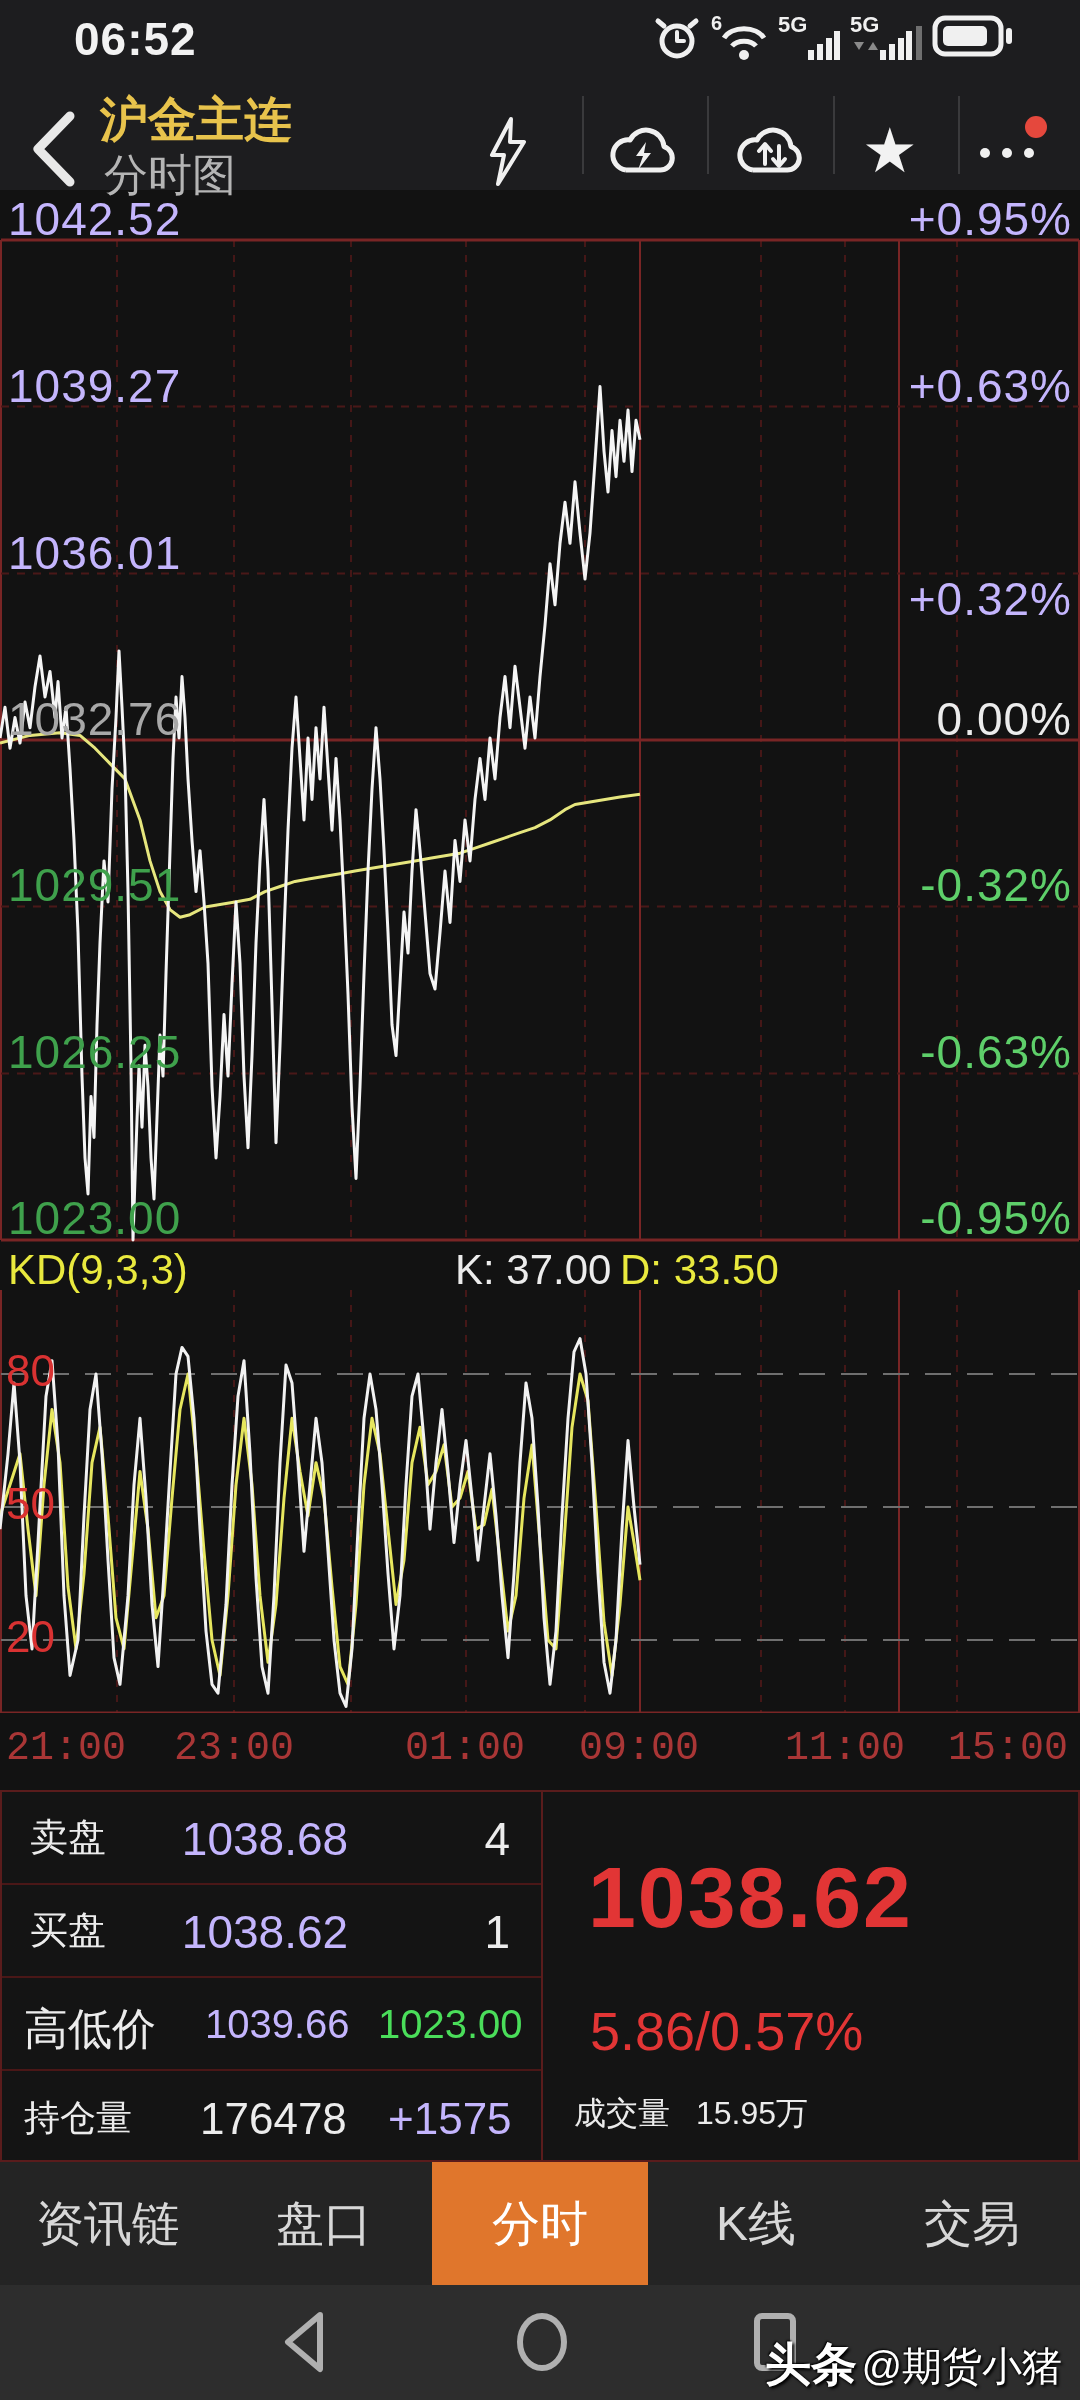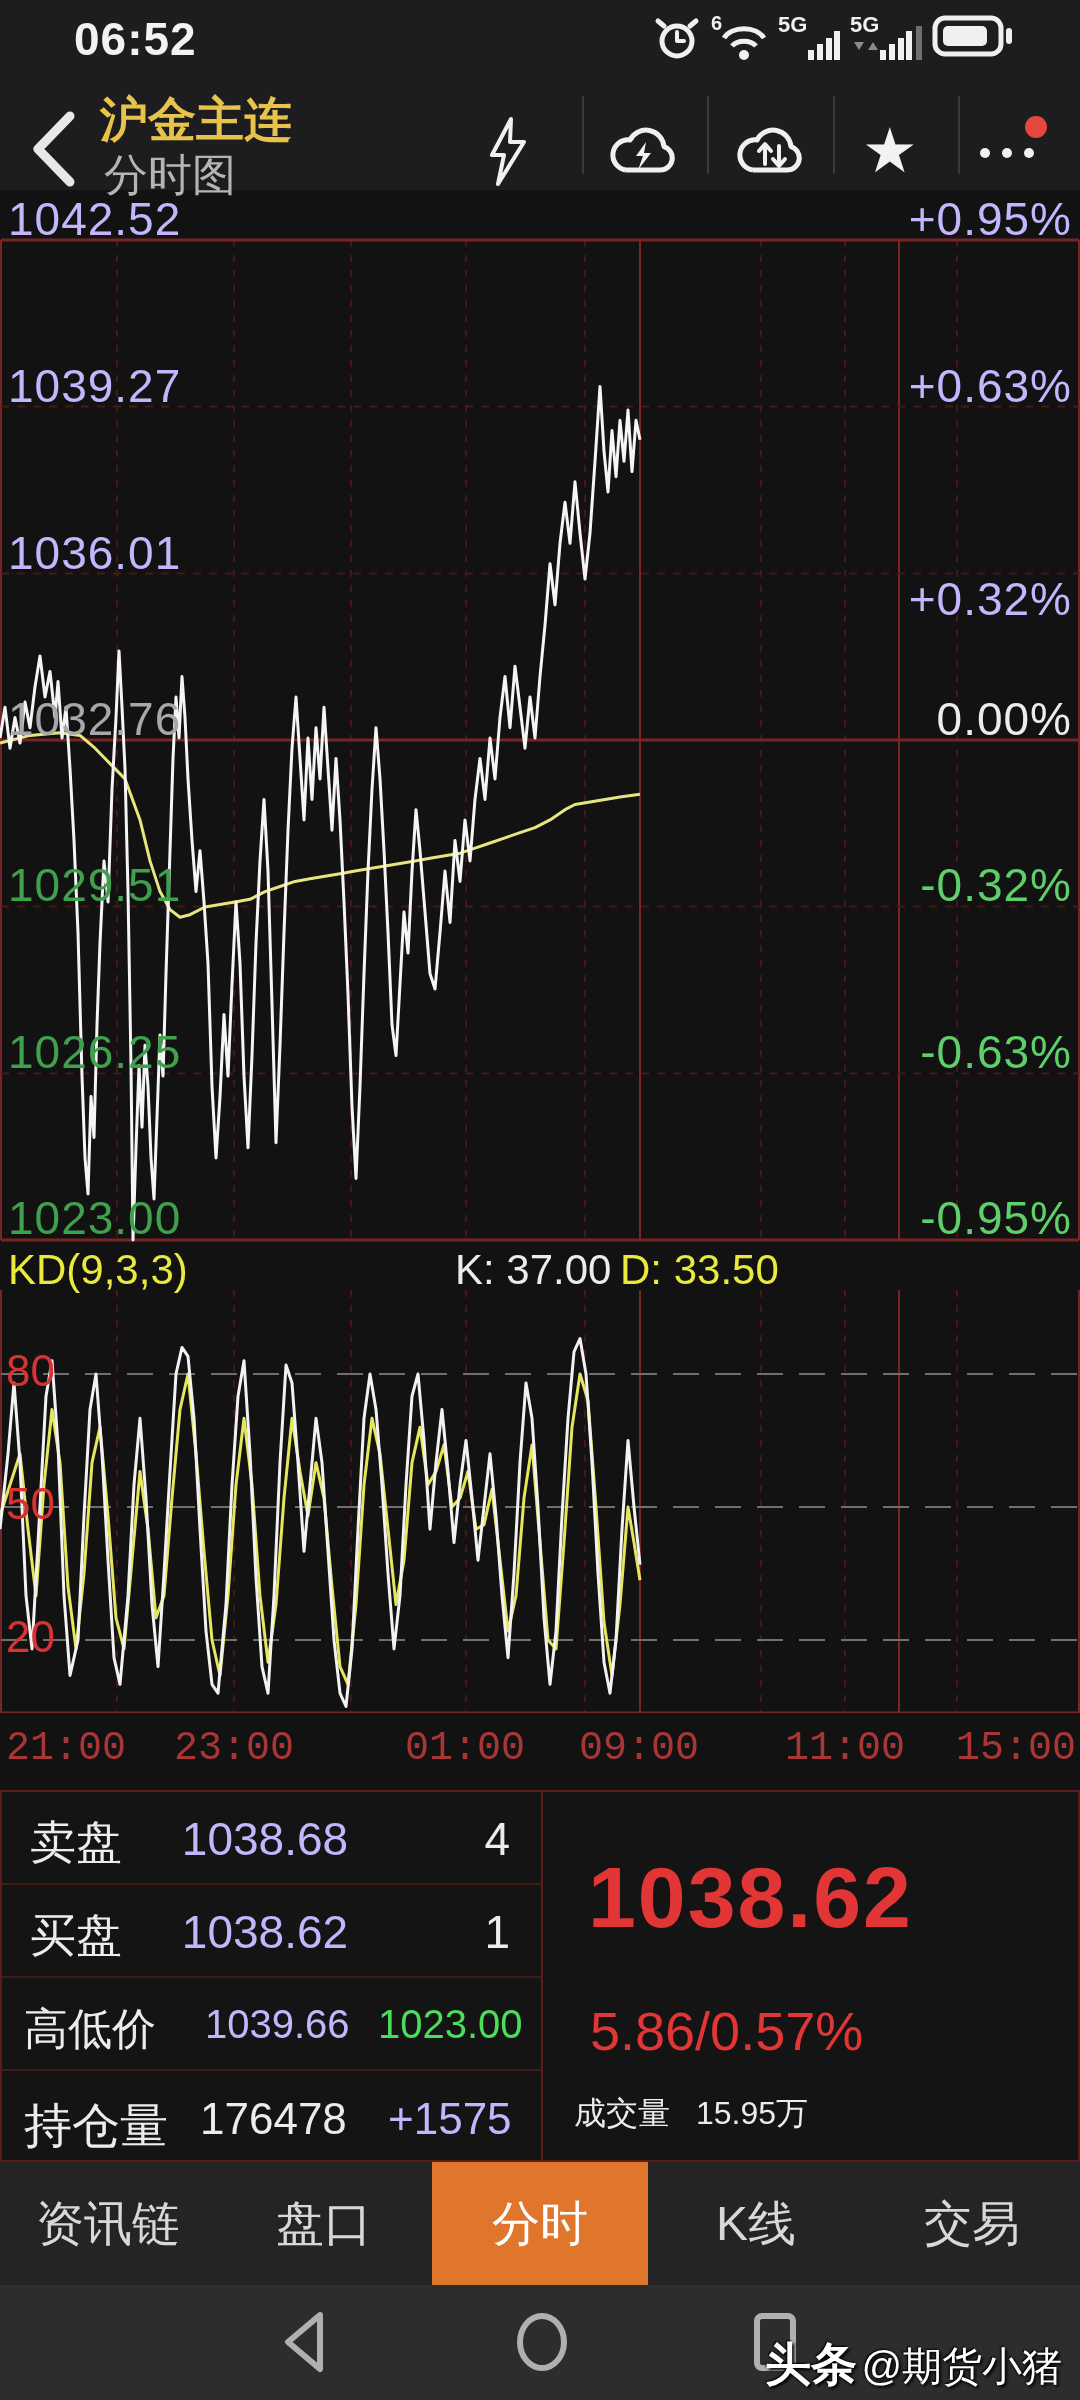--- a/index.html
+++ b/index.html
@@ -27,21 +27,21 @@
   .pgreen{color:#5ecf6a}.white{color:#ececec}
   .kdlbl{left:6px;font-size:44px;font-weight:500;color:#d93232;}
   .kdh{top:1246px;font-size:42px;font-weight:500;}
   .yellow{color:#e9e93e}
   .tlab{top:1726px;font-size:40px;color:#a93636;font-family:Liberation Mono, monospace;}
   
   .info-outer{left:0;top:1790px;width:1080px;height:372px;border:2px solid #5a1c1c;box-sizing:border-box;background:#141414;}
   .info-vdiv{left:541px;top:1792px;width:2px;height:368px;background:#5a1c1c;}
   .info-hline{left:2px;width:539px;height:2px;background:#4a1717;}
   .irow span{position:absolute;white-space:nowrap;}
-  .ilabel{color:#ececec;font-size:46px;}
+  .ilabel{color:#ececec;font-size:38px;}
   .ival{font-size:46px;}
   .big-last{left:588px;top:1848px;font-size:86px;font-weight:bold;color:#e23535;letter-spacing:2px;}
   .chg{left:590px;top:2000px;font-size:54px;color:#e23535;}
   .volrow{left:574px;top:2092px;font-size:32px;color:#ececec;display:flex;gap:26px;}
   
   .tabbar{left:0;top:2162px;width:1080px;height:123px;background:#242424;display:flex;}
   .tab{width:216px;height:123px;display:flex;align-items:center;justify-content:center;
        font-size:48px;color:#d8d8d8;}
   .tab.active{background:#e0762c;color:#ffffff;}
   
@@ -219,21 +219,21 @@
 
 <div class="abs kdlbl" style="top:1346px;">80</div>
 <div class="abs kdlbl" style="top:1479px;">50</div>
 <div class="abs kdlbl" style="top:1612px;">20</div>
 
 <div class="abs tlab" style="left:6px;">21:00</div>
 <div class="abs tlab" style="left:234px;transform:translateX(-50%);">23:00</div>
 <div class="abs tlab" style="left:465px;transform:translateX(-50%);">01:00</div>
 <div class="abs tlab" style="left:639px;transform:translateX(-50%);">09:00</div>
 <div class="abs tlab" style="left:845px;transform:translateX(-50%);">11:00</div>
-<div class="abs tlab" style="right:4px;">15:00</div>
+<div class="abs tlab" style="right:12px;">15:00</div>
 
 <div class="abs info-outer"></div>
 <div class="abs info-vdiv"></div>
 <div class="abs info-hline" style="top:1883px;"></div>
 <div class="abs info-hline" style="top:1976px;"></div>
 <div class="abs info-hline" style="top:2069px;"></div>
 
 <div class="irow">
   <span class="ilabel" style="left:30px;top:1812px;">卖盘</span>
   <span class="ival red" style="left:150px;top:1812px;width:230px;text-align:center;">1038.68</span>
@@ -243,21 +243,21 @@
   <span class="ilabel" style="left:30px;top:1905px;">买盘</span>
   <span class="ival red" style="left:150px;top:1905px;width:230px;text-align:center;">1038.62</span>
   <span class="ival white" style="left:420px;top:1905px;width:90px;text-align:right;">1</span>
 </div>
 <div class="irow">
   <span class="ilabel" style="left:24px;top:2000px;font-size:44px;">高低价</span>
   <span class="ival red" style="left:205px;top:2002px;font-size:40px;">1039.66</span>
   <span class="ival" style="left:378px;top:2002px;font-size:40px;color:#4ade5a;">1023.00</span>
 </div>
 <div class="irow">
-  <span class="ilabel" style="left:24px;top:2094px;font-size:48px;">持仓量</span>
+  <span class="ilabel" style="left:24px;top:2094px;font-size:36px;">持仓量</span>
   <span class="ival white" style="left:200px;top:2094px;font-size:44px;">176478</span>
   <span class="ival red" style="left:388px;top:2094px;font-size:44px;">+1575</span>
 </div>
 
 <div class="abs big-last">1038.62</div>
 <div class="abs chg">5.86/0.57%</div>
 <div class="abs volrow">
   <span>成交量</span>
   <span>15.95万</span>
 </div>

